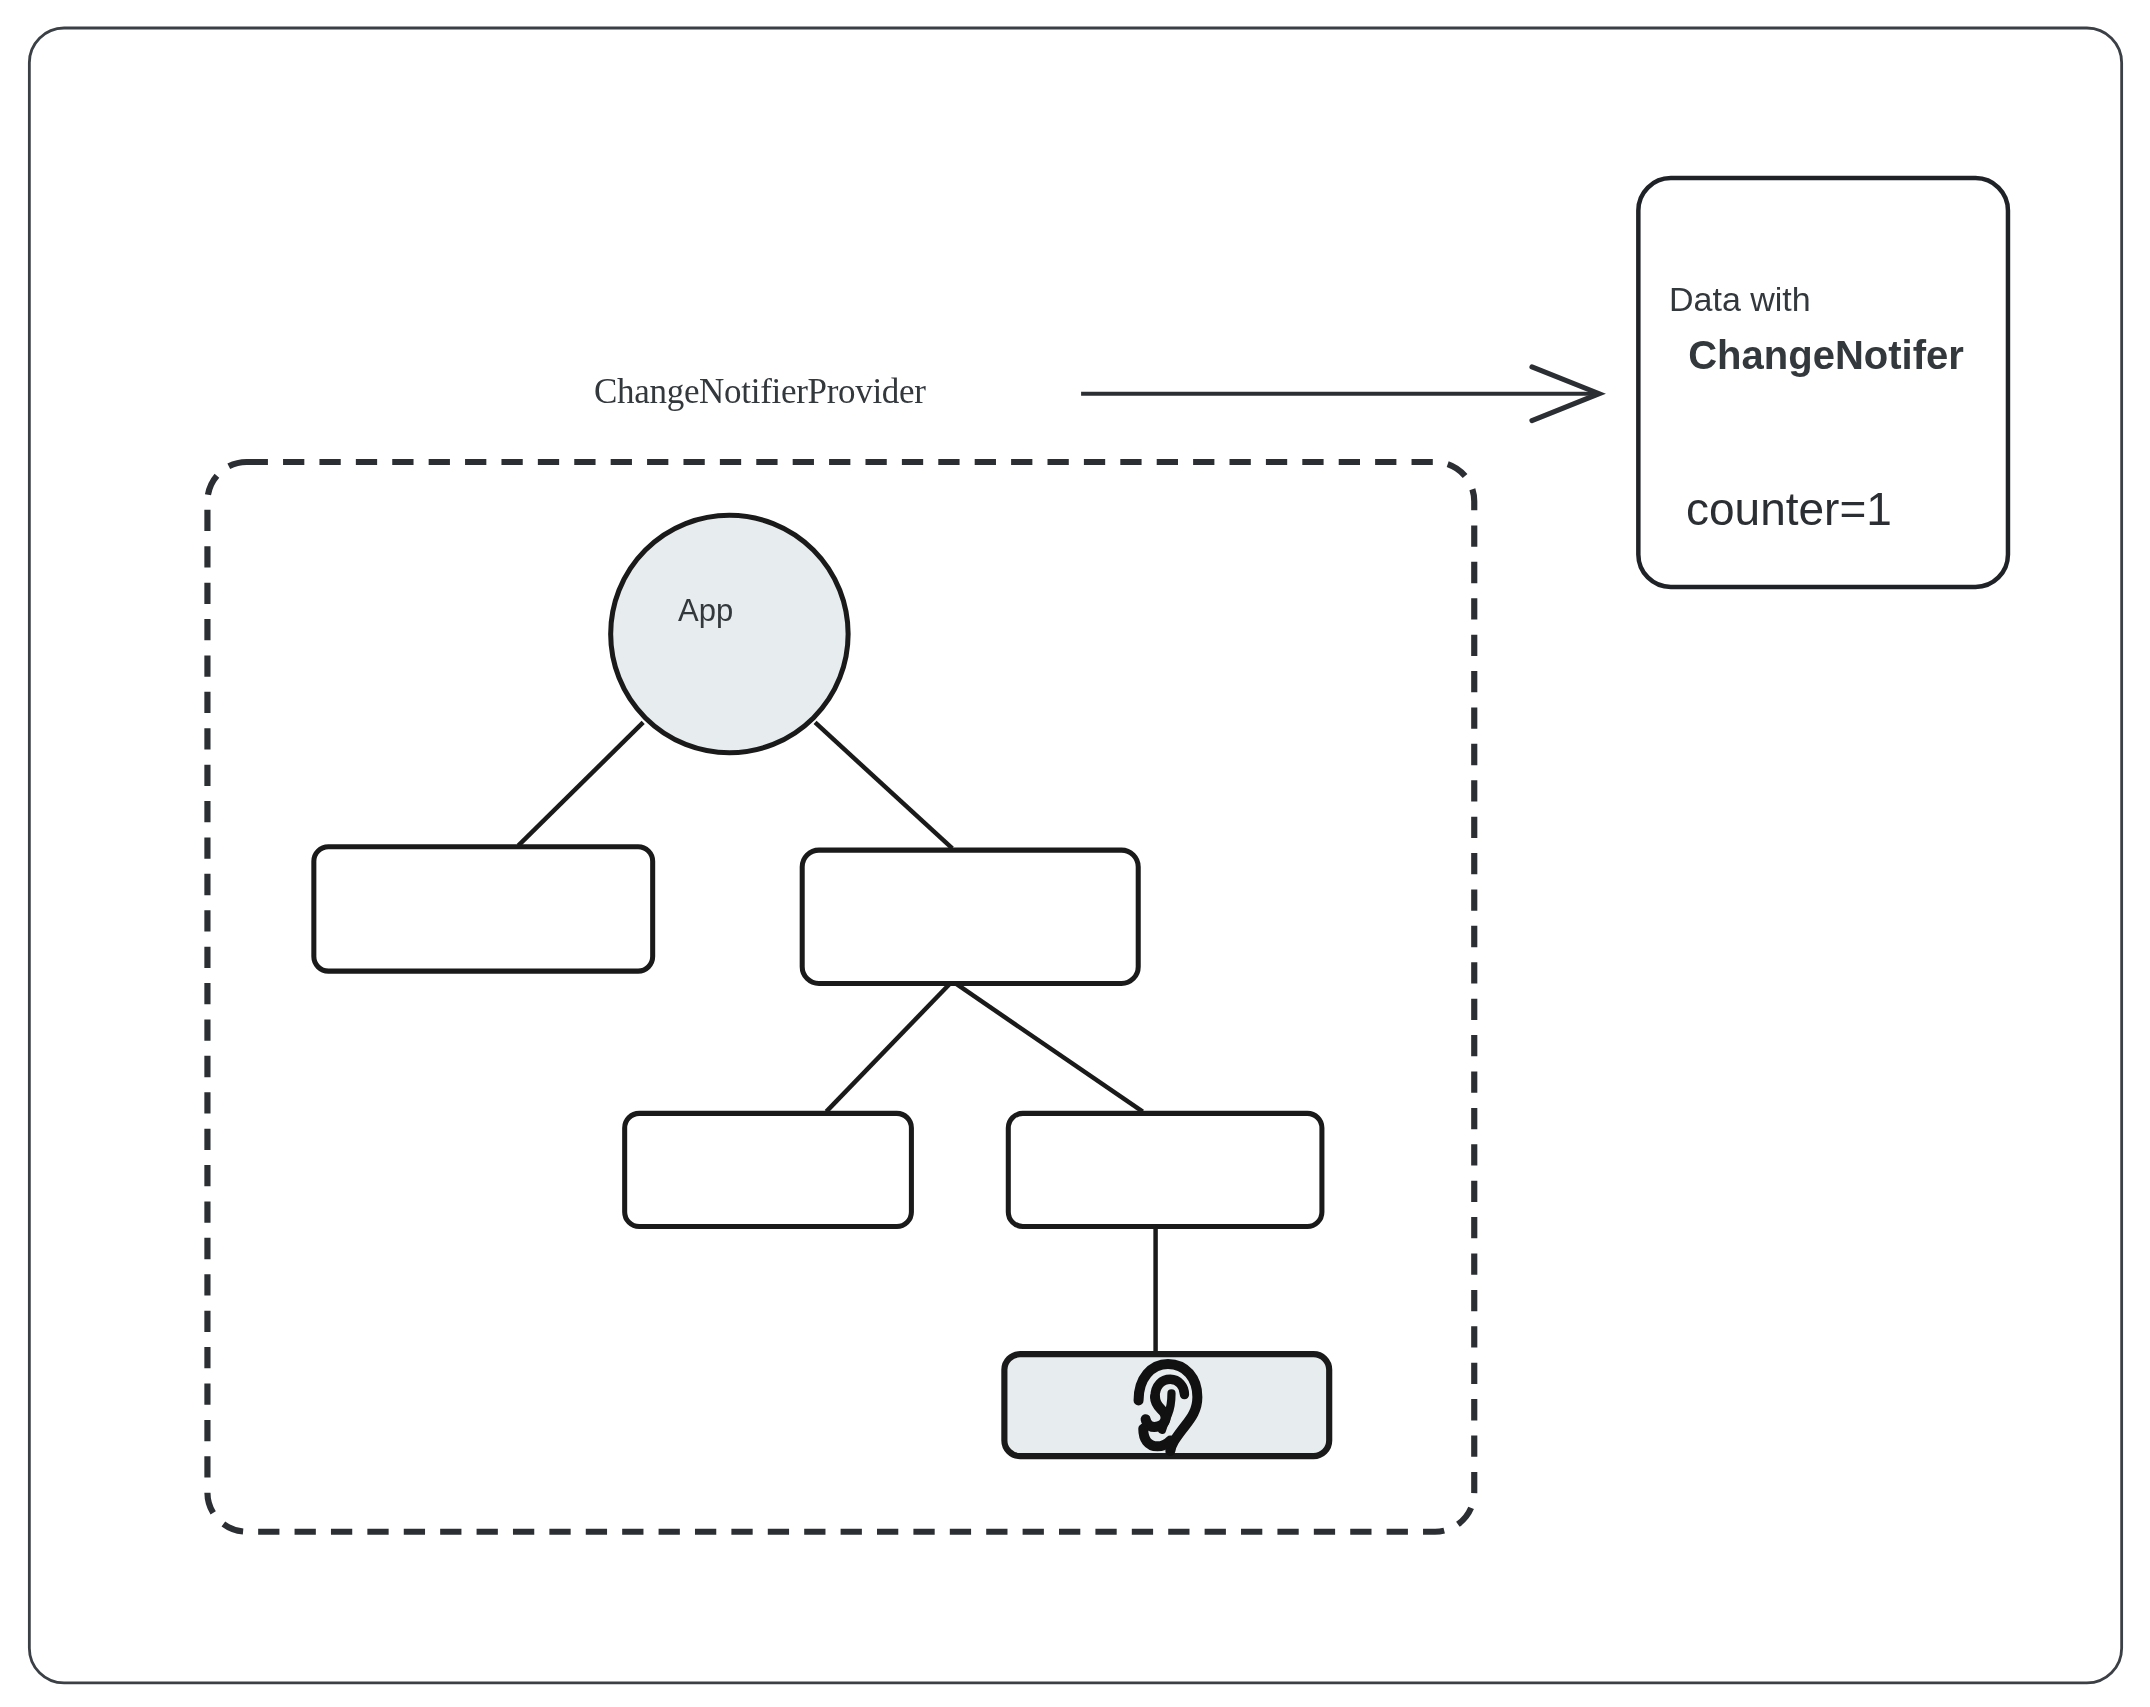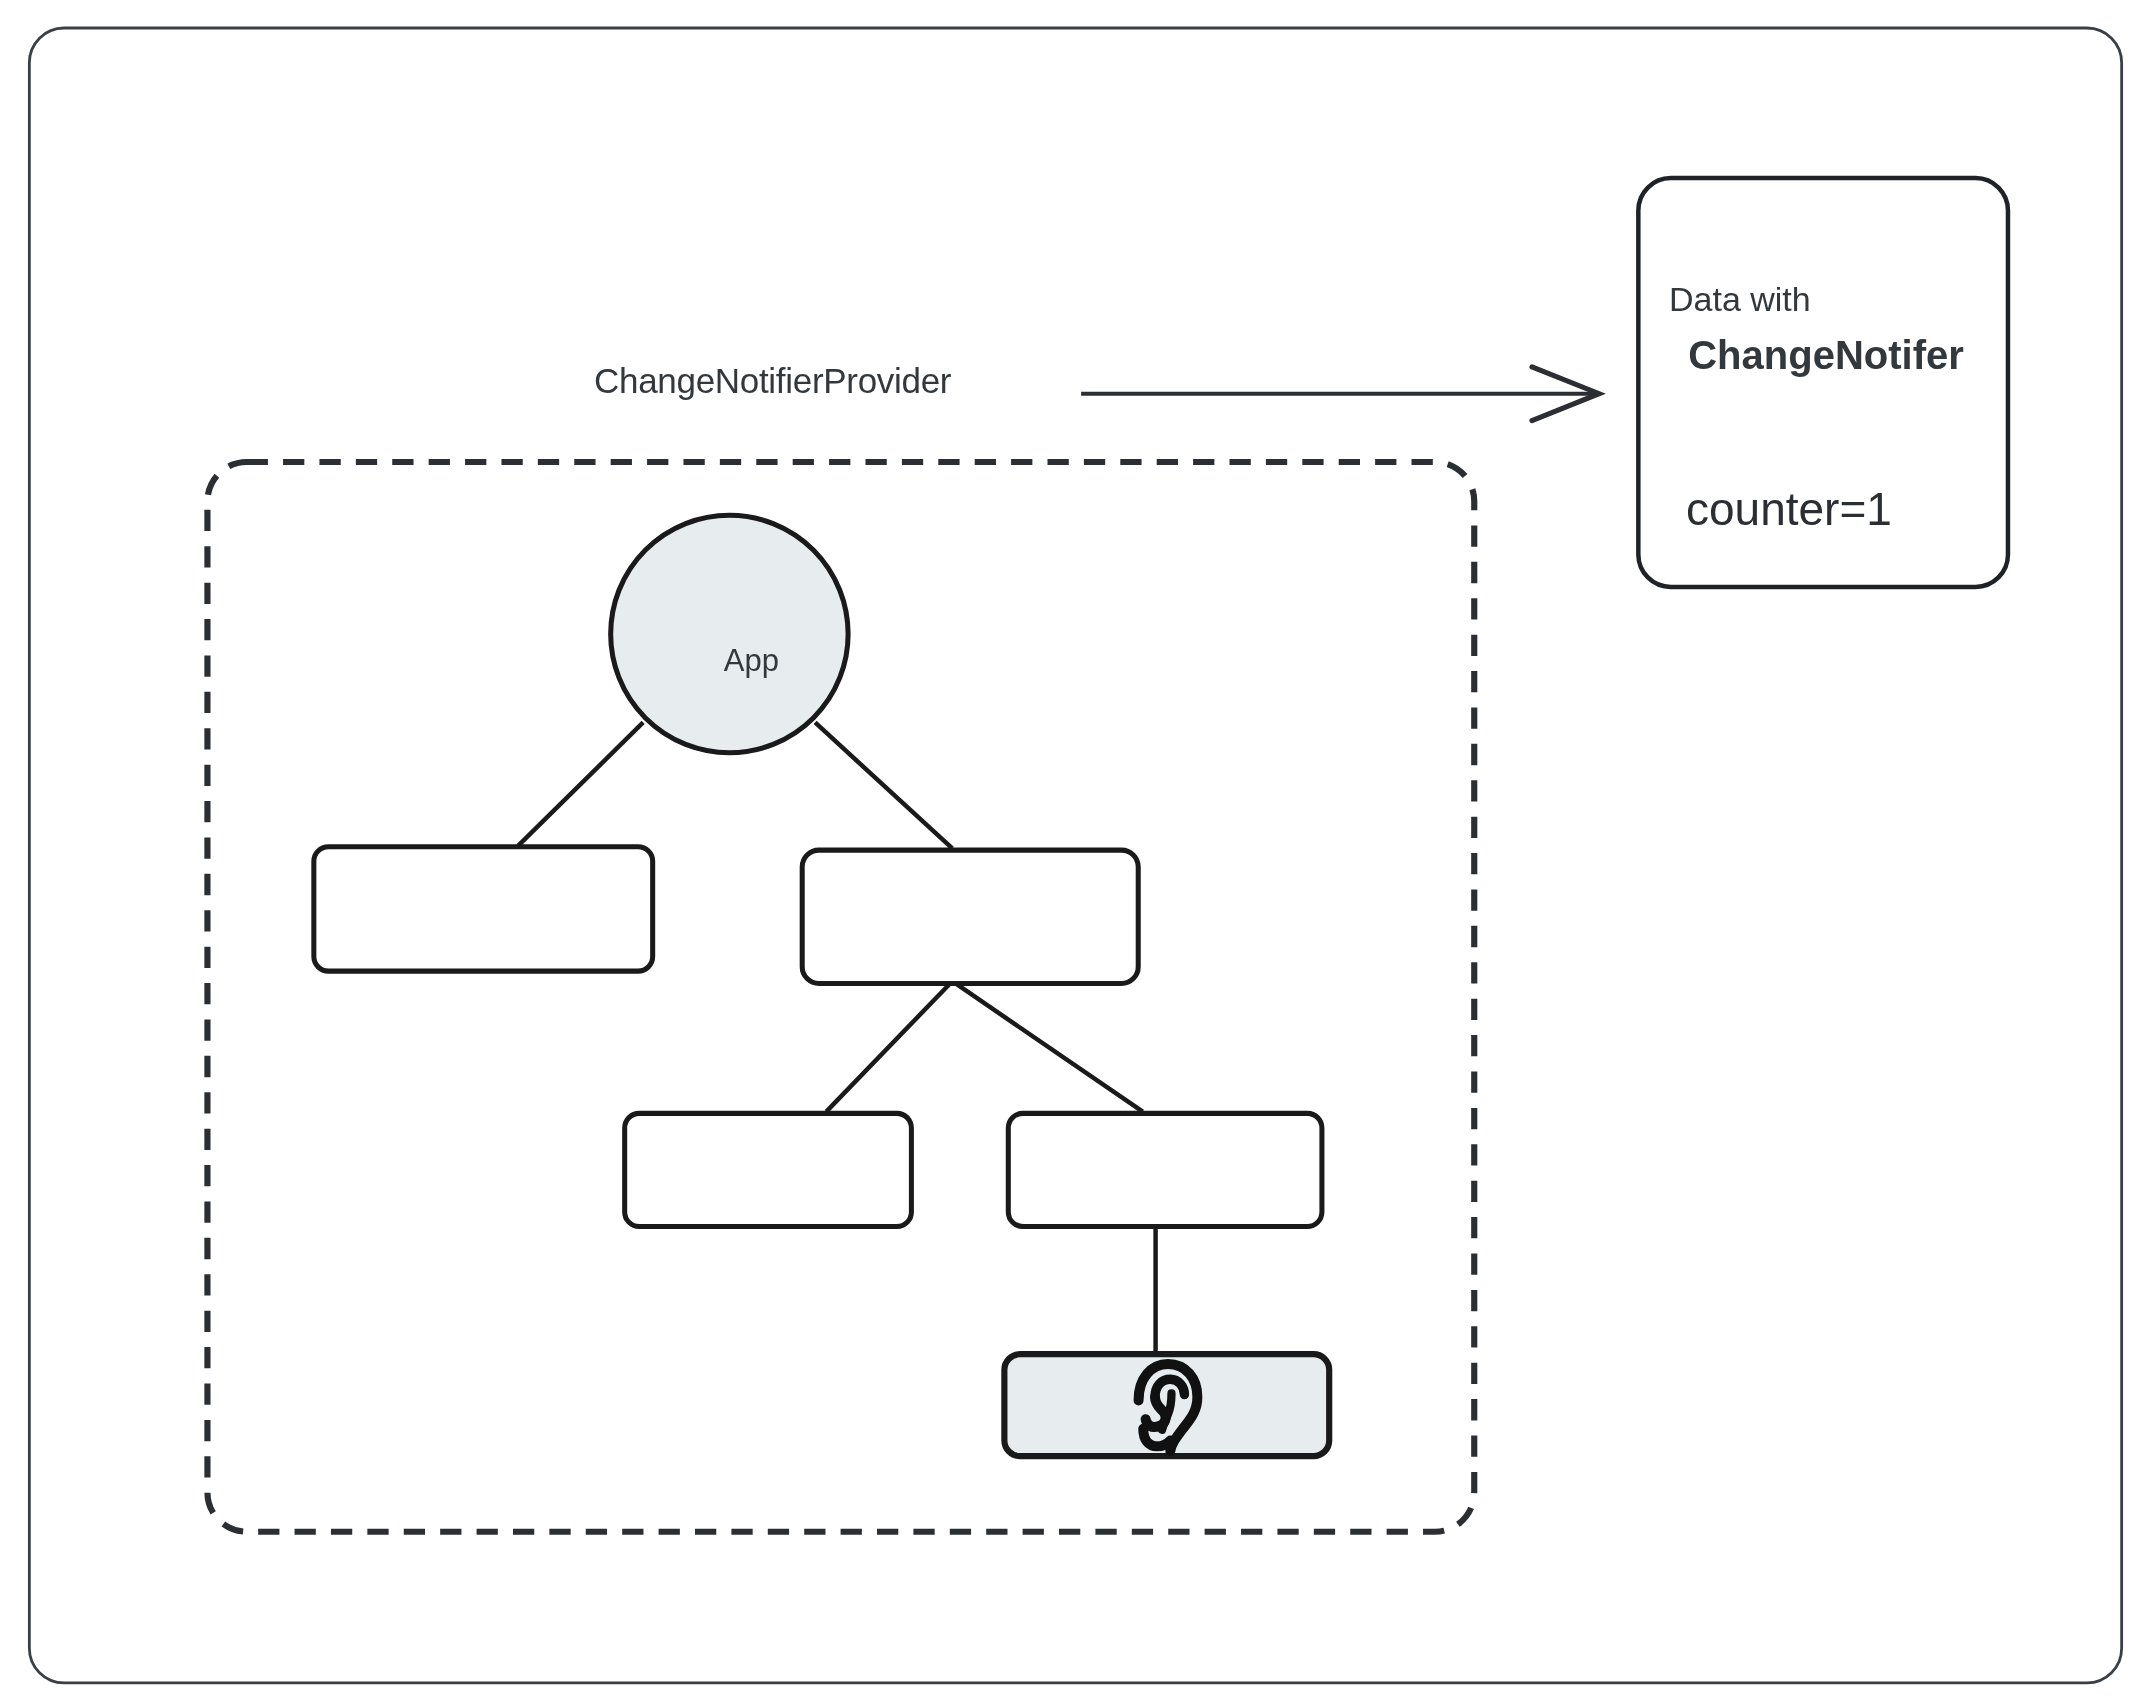--- a/index.html
+++ b/index.html
@@ -27,29 +27,30 @@
     height: 1707px;
   }
   .txt {
     position: absolute;
     white-space: pre;
     color: #33383d;
     font-family: "Liberation Sans", sans-serif;
   }
   #provider-label {
     left: 594px;
-    top: 361px;
+    top: 372px;
     font-size: 35px;
     letter-spacing: -0.3px;
+    font-family: Liberation Serif, serif;
   }
   #app-label {
     left: 678px;
-    top: 643px;
+    top: 593px;
     font-size: 31px;
-    text-align: right;
+    text-align: left;
     width: 101px;
   }
   #notifier-line1 {
     left: 1669px;
     top: 280px;
     width: 314px;
     text-align: left;
     font-size: 34px;
   }
   #notifier-line2 {

